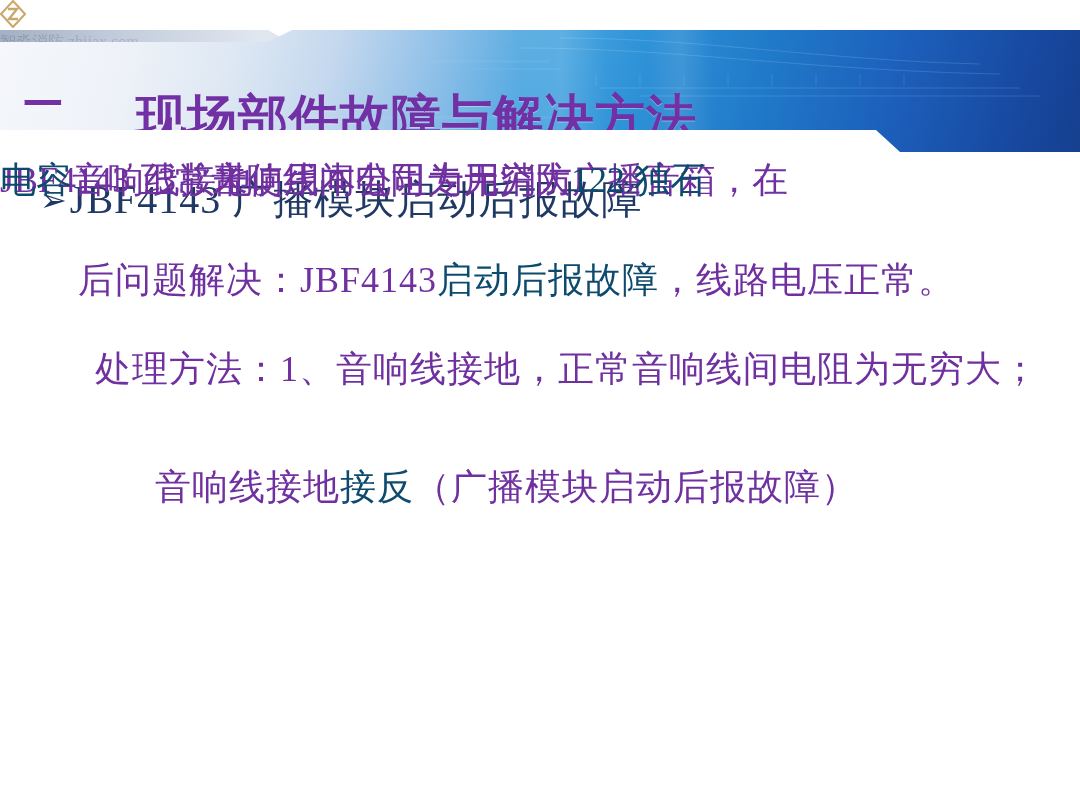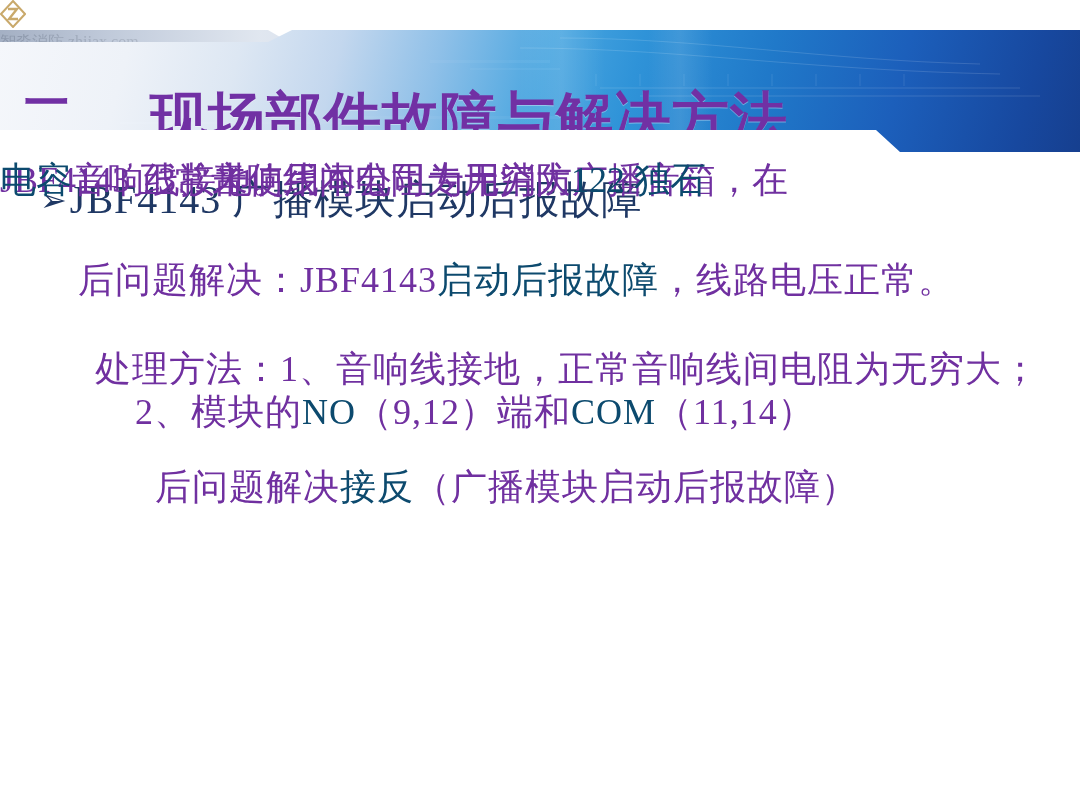--- a/index.html
+++ b/index.html
@@ -74,21 +74,21 @@
     clip-path: polygon(0 0, 268px 0, 292px 14px, 0 14px);
     opacity: .9;
   }
 
   .banner-title {
     position: absolute;
     left: 18px;
     top: 58px;
     font-family: "DejaVu Sans", "Liberation Sans", sans-serif;
     font-weight: bold;
-    font-size: 57px;
+    font-size: 50px;
     line-height: 60px;
     letter-spacing: 1px;
     color: #7130A4;
     white-space: nowrap;
     text-shadow: 0 1px 0 rgba(255,255,255,0.35);
   }
   .banner-title .num { margin-right: 16px; }
 
   
   .content {
@@ -239,26 +239,23 @@
     </div>
 
     <div class="line l2">
       <span class="purple">后问题解决：JBF4143</span><span class="red">启动后报故障</span><span class="purple">，线路电压正常。</span>
     </div>
 
     <div class="line l3">
       <span class="purple">处理方法：1、音响线接地，正常音响线间电阻为无穷大；</span>
     </div>
 
-    <div class="line l4">
-      <span class="purple">2、模块的</span><span class="red">NO</span><span class="purple">（9,12）端和</span><span class="red">COM</span><span class="purple">（11,14）</span>
-    </div>
 
     <div class="line l5">
-      <span class="purple">后问题解决</span><span class="red">接反</span><span class="purple">（广播模块启动后报故障）</span>
+      <span class="purple">音响线接地</span><span class="red">接反</span><span class="purple">（广播模块启动后报故障）</span>
     </div>
 
     <div class="line l6">
       <span class="purple">3、未使用本公司专用消防广播音箱，在</span>
     </div>
 
     <div class="line l7">
       <span class="purple">JBF4143 正常音响线间电阻为无穷大</span><span class="red">122 独石</span>
     </div>
 

